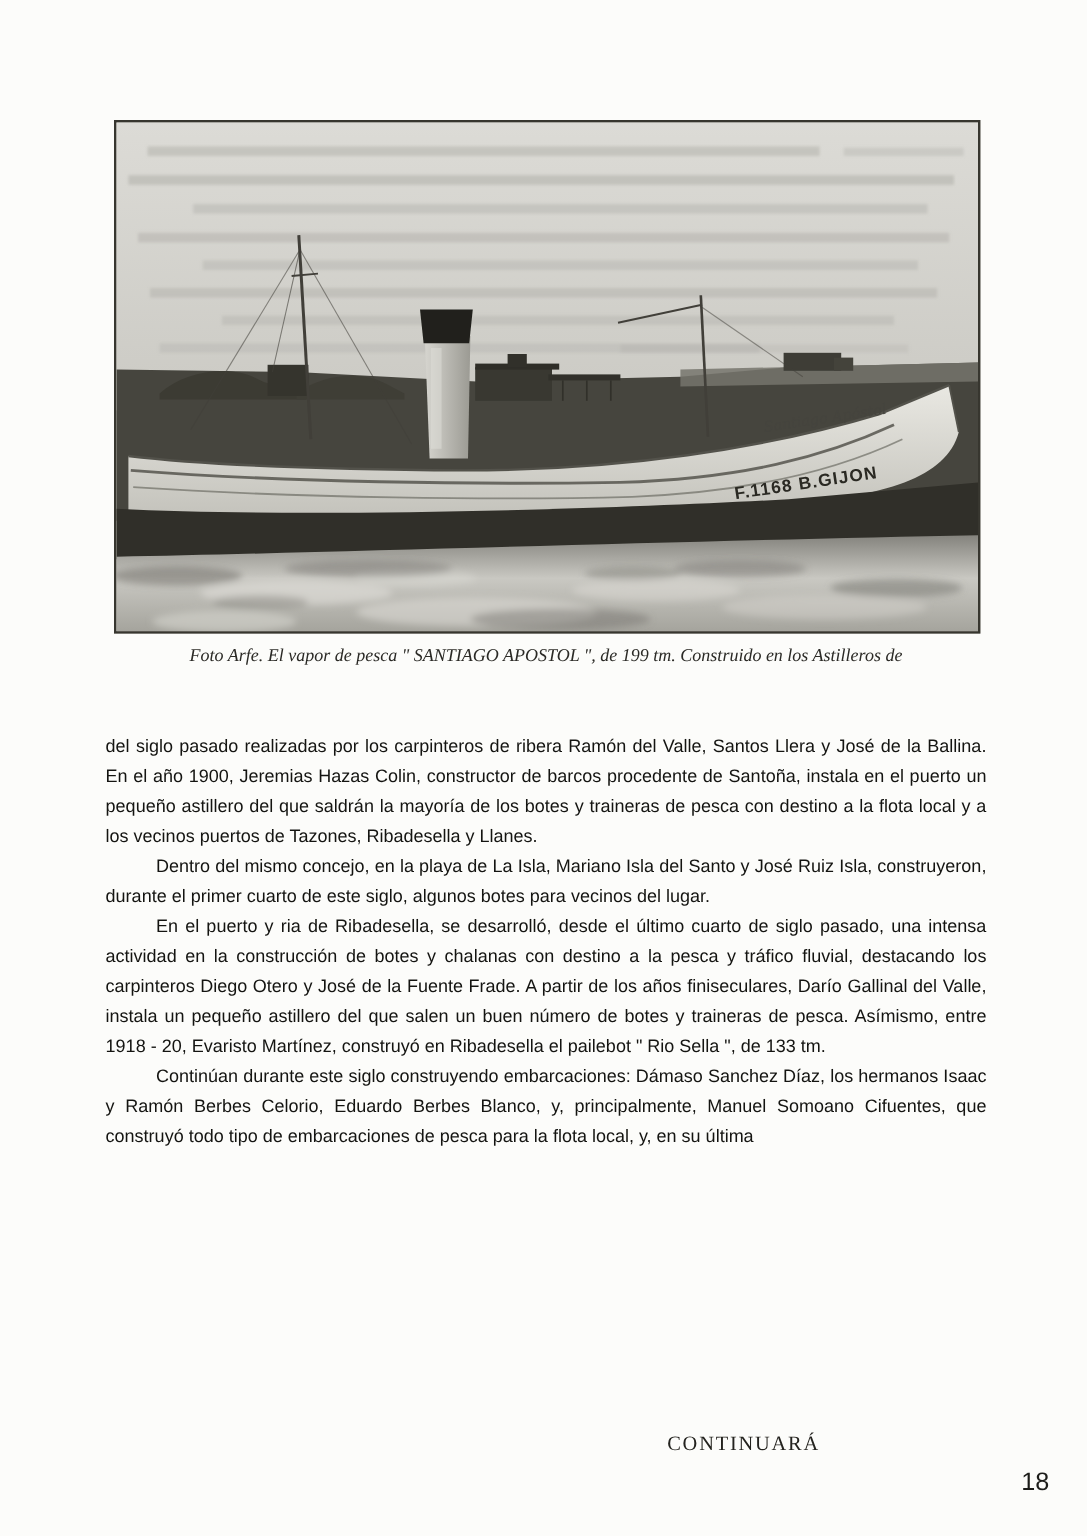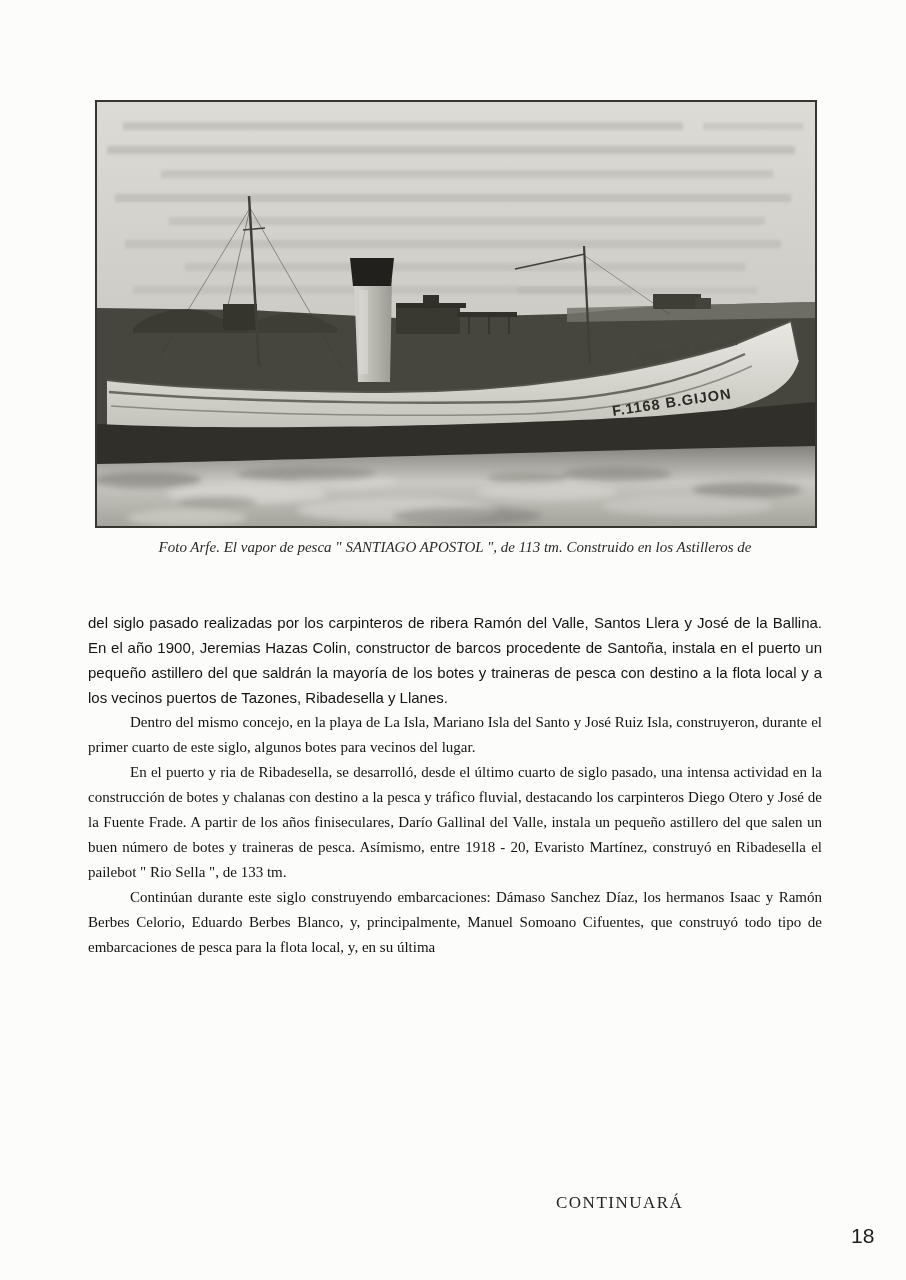--- a/index.html
+++ b/index.html
@@ -54,21 +54,20 @@
     font-size: 15px;
     line-height: 25px;
     color: #141411;
     text-align: justify;
   }
   .body-text p {
     margin: 0;
   }
   .body-text p.indent {
     text-indent: 42px;
-    font-family: Liberation Serif, serif;
   }
   
   .continuara {
     position: absolute;
     left: 556px;
     top: 1193px;
     font-family: "Liberation Serif", serif;
     font-size: 17px;
     letter-spacing: 1.5px;
     color: #24231f;
@@ -195,21 +194,21 @@
           <ellipse cx="520" cy="372" rx="55" ry="7" fill="#6b6a64" opacity=".4"></ellipse>
           <ellipse cx="650" cy="388" rx="55" ry="8" fill="#6b6a64" opacity=".45"></ellipse>
           <ellipse cx="430" cy="376" rx="40" ry="6" fill="#6b6a64" opacity=".35"></ellipse>
           <ellipse cx="120" cy="400" rx="40" ry="6" fill="#6b6a64" opacity=".35"></ellipse>
         </g>
       </g>
     </svg>
   </figure>
 
   <div class="caption">
-    <div>Foto Arfe. El vapor de pesca " SANTIAGO APOSTOL ", de 113 tm. Construido en los Astilleros de</div>
+    <div>Foto Arfe. El vapor de pesca " SANTIAGO APOSTOL ", de 199 tm. Construido en los Astilleros de</div>
   </div>
 
   <div class="body-text">
     <p class="para">del siglo pasado realizadas por los carpinteros de ribera Ramón del Valle, Santos Llera y José de la Ballina. En el año 1900, Jeremias Hazas Colin, constructor de barcos procedente de Santoña, instala en el puerto un pequeño astillero del que saldrán la mayoría de los botes y traineras de pesca con destino a la flota local y a los vecinos puertos de Tazones, Ribadesella y Llanes.</p>
     <p class="para indent">Dentro del mismo concejo, en la playa de La Isla, Mariano Isla del Santo y José Ruiz Isla, construyeron, durante el primer cuarto de este siglo, algunos botes para vecinos del lugar.</p>
     <p class="para indent">En el puerto y ria de Ribadesella, se desarrolló, desde el último cuarto de siglo pasado, una intensa actividad en la construcción de botes y chalanas con destino a la pesca y tráfico fluvial, destacando los carpinteros Diego Otero y José de la Fuente Frade. A partir de los años finiseculares, Darío Gallinal del Valle, instala un pequeño astillero del que salen un buen número de botes y traineras de pesca. Asímismo, entre 1918 - 20, Evaristo Martínez, construyó en Ribadesella el pailebot " Rio Sella ", de 133 tm.</p>
     <p class="para indent">Continúan durante este siglo construyendo embarcaciones: Dámaso Sanchez Díaz, los hermanos Isaac y Ramón Berbes Celorio, Eduardo Berbes Blanco, y, principalmente, Manuel Somoano Cifuentes, que construyó todo tipo de embarcaciones de pesca para la flota local, y, en su última</p>
   </div>
 
   <div class="continuara">CONTINUARÁ</div>

